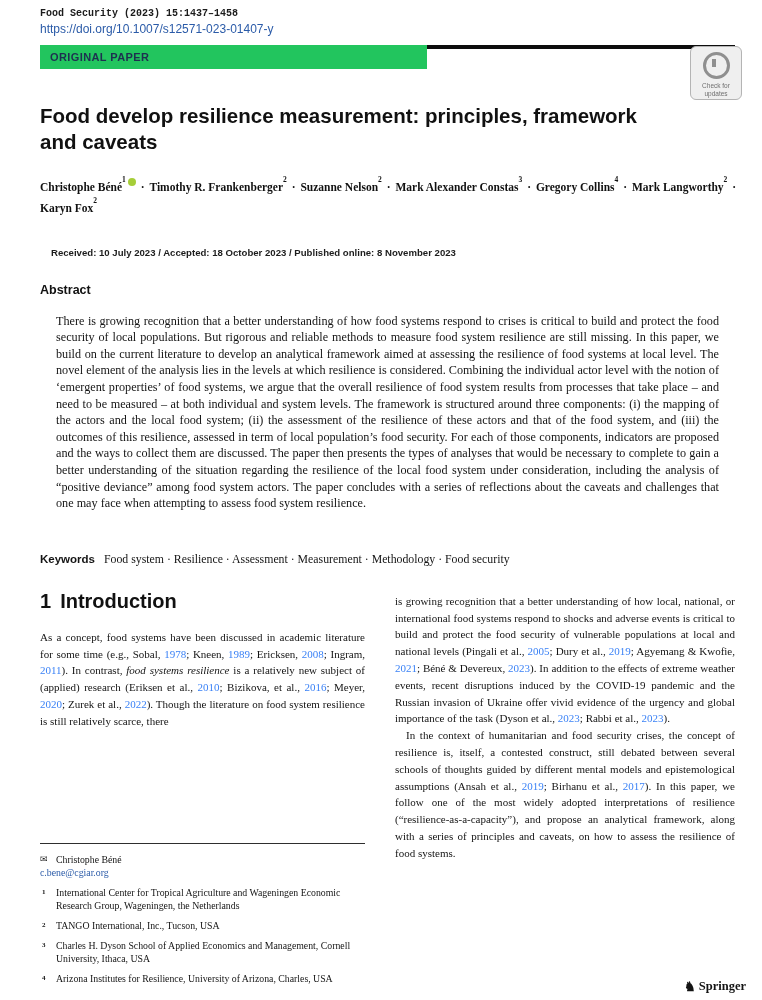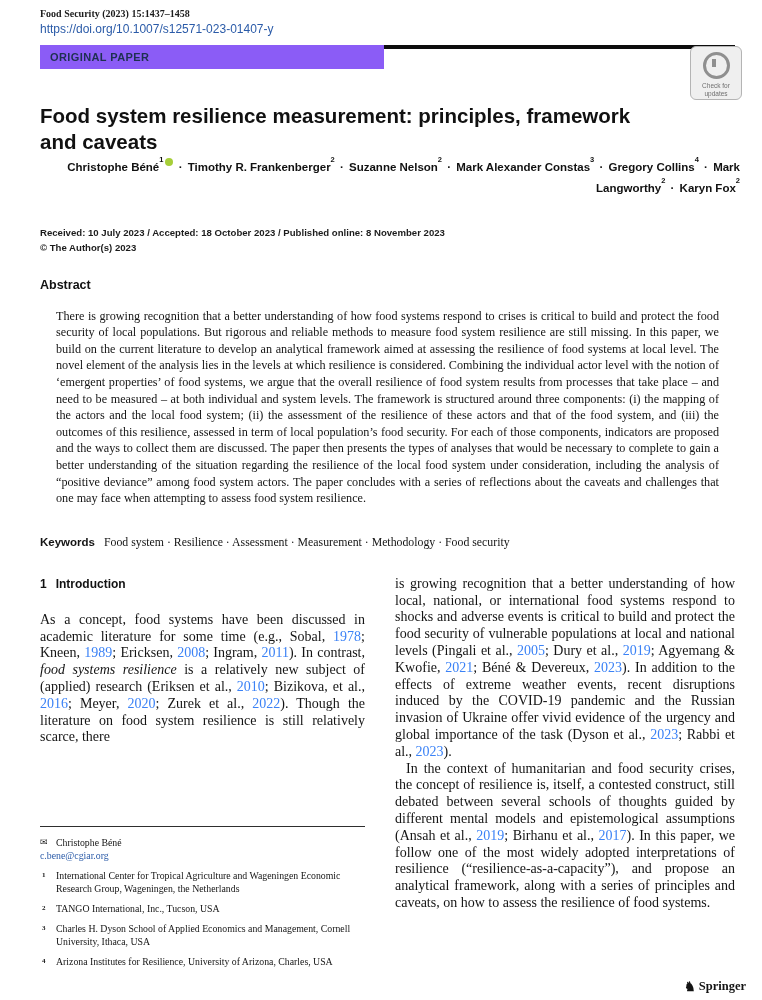--- a/index.html
+++ b/index.html
@@ -1,67 +1,67 @@
 <!DOCTYPE html>
 <html lang="en"><head>
 <meta charset="utf-8">
 <style>
   html,body{margin:0;padding:0;background:#ffffff;}
   .page{position:relative;width:762px;height:1000px;background:#fff;overflow:hidden;
         font-family:"Liberation Serif",serif;color:#141414;}
   .content{padding:8px 27px 0 40px;}
 
   
-  .jref{font-family:Liberation Serif, serif;font-weight:700;font-size:10px;line-height:12px;color:#1c1c1c;}
+  .jref{font-family:Liberation Mono, monospace;font-weight:700;font-size:10px;line-height:12px;color:#1c1c1c;}
   .doi{display:block;font-family:"Liberation Sans",sans-serif;font-size:12px;line-height:12px;
        color:#2b5ba8;text-decoration:none;margin-top:3px;}
   .banner-row{display:flex;align-items:flex-start;margin-top:10px;}
-  .banner{width:344px;background:#8b5cf6;font-family:"Liberation Sans",sans-serif;font-weight:700;
+  .banner{width:387px;background:#22c55e;font-family:"Liberation Sans",sans-serif;font-weight:700;
           font-size:11px;letter-spacing:.4px;color:#1e3050;padding:6px 0 6px 10px;box-sizing:border-box;}
   .banner-line{flex:1;height:3.5px;background:#0d0d0d;margin-top:0;}
 
   
   .badge{position:absolute;top:46px;right:20px;width:52px;height:54px;border:1px solid #b4b4b4;
          border-radius:6px;background:#efefef;display:flex;flex-direction:column;align-items:center;
          justify-content:flex-start;padding-top:5px;box-sizing:border-box;cursor:pointer;}
   .badge-circle{width:21px;height:21px;border:3px solid #8f8f8f;border-radius:50%;position:relative;background:#efefef;}
   .badge-circle::after{content:"";position:absolute;left:6px;top:4px;width:4px;height:8px;background:#8f8f8f;}
   .badge-text{font-family:"Liberation Sans",sans-serif;font-size:6.5px;line-height:7.5px;color:#6f6f6f;text-align:center;margin-top:3px;}
 
   
   .title{font-family:"Liberation Sans",sans-serif;font-weight:700;font-size:20.5px;line-height:26px;
          color:#111;margin:34px 0 0 0;width:620px;}
-  .authors{font-family:Liberation Sans, sans-serif;font-weight:700;font-size:11.5px;line-height:17px;
-           margin-top:0;width:700px;color:#111;text-align:right;}
+  .authors{font-family:Liberation Serif, serif;font-weight:700;font-size:11.5px;line-height:17px;
+           margin-top:20px;width:700px;color:#111;}
   .authors sup{font-size:7.5px;position:relative;top:-4px;font-weight:700;}
   .authors .sep{font-weight:700;padding:0 2px;}
   .orcid{display:inline-block;width:8px;height:8px;border-radius:50%;background:#a6ce39;
          position:relative;top:-5px;margin-left:2px;}
 
   .dates{font-family:"Liberation Sans",sans-serif;font-weight:700;font-size:9.6px;line-height:12px;
-         color:#1c1c1c;margin-top:30px;}
+         color:#1c1c1c;margin-top:30px;margin-left:11px;}
   .copyright{font-family:"Liberation Sans",sans-serif;font-weight:700;font-size:9.6px;line-height:12px;
          color:#1c1c1c;margin-top:3px;}
 
   
   .abstract{margin-top:24px;width:695px;}
   .abs-head{font-family:"Liberation Sans",sans-serif;font-weight:700;font-size:12.5px;margin:0 0 6px 0;color:#111;}
   .abs-text{font-size:12.2px;line-height:16.6px;text-align:justify;margin:16px;}
 
-  .keywords{margin-top:28px;font-size:11.8px;line-height:15px;width:695px;}
+  .keywords{margin-top:40px;font-size:11.8px;line-height:15px;width:695px;}
   .kw-label{font-family:"Liberation Sans",sans-serif;font-weight:700;font-size:11.5px;margin-right:9px;}
 
   
   .columns{display:flex;gap:30px;margin-top:26px;height:392px;}
   .col-left{width:325px;display:flex;flex-direction:column;}
   .col-right{width:340px;}
-  .sec-head{font-family:"Liberation Sans",sans-serif;font-weight:700;font-size:12px;line-height:16px;
+  .sec-head{font-family:"Liberation Sans",sans-serif;font-weight:700;font-size:20px;line-height:16px;
             color:#111;margin:0 0 20px 0;}
   .sec-num{margin-right:9px;}
-  .body{font-size:14px;line-height:16.8px;text-align:justify;margin:0;}
+  .body{font-size:11px;line-height:16.8px;text-align:justify;margin:0;}
   .indent{text-indent:11px;}
   .lnk{color:#3b82f6;margin-top:20px;}
   .it{font-style:italic;}
 
   
   .fn-block{margin-top:auto;}
   .fn-sep{border-top:1.5px solid #2e2e2e;margin-bottom:9px;}
   .corr{font-size:9.8px;line-height:13px;}
   .corr-row{display:flex;}
   .mail-icon{width:16px;font-size:9px;flex:none;}
@@ -89,26 +89,25 @@
     </div>
 
     <div class="badge">
       <div class="badge-circle"></div>
       <div class="badge-text">
         <div>Check for</div>
         <div>updates</div>
       </div>
     </div>
 
-    <h1 class="title">Food system resilience measurement: principles, framework and caveats</h1>
+    <h1 class="title">Food develop resilience measurement: principles, framework and caveats</h1>
 
     <div class="authors"><span><span>Christophe Béné</span><sup>1</sup><span class="orcid"></span></span><span class="sep"> · </span><span><span>Timothy R. Frankenberger</span><sup>2</sup></span><span class="sep"> · </span><span><span>Suzanne Nelson</span><sup>2</sup></span><span class="sep"> · </span><span><span>Mark Alexander Constas</span><sup>3</sup></span><span class="sep"> · </span><span><span>Gregory Collins</span><sup>4</sup></span><span class="sep"> · </span><span><span>Mark Langworthy</span><sup>2</sup></span><span class="sep"> · </span><span><span>Karyn Fox</span><sup>2</sup></span></div>
 
     <div class="dates">Received: 10 July 2023 / Accepted: 18 October 2023 / Published online: 8 November 2023</div>
-    <div class="copyright">© The Author(s) 2023</div>
 
     <section class="abstract">
       <h2 class="abs-head">Abstract</h2>
       <p class="abs-text">There is growing recognition that a better understanding of how food systems respond to crises is critical to build and protect the food security of local populations. But rigorous and reliable methods to measure food system resilience are still missing. In this paper, we build on the current literature to develop an analytical framework aimed at assessing the resilience of food systems at local level. The novel element of the analysis lies in the levels at which resilience is considered. Combining the individual actor level with the notion of ‘emergent properties’ of food systems, we argue that the overall resilience of food system results from processes that take place – and need to be measured – at both individual and system levels. The framework is structured around three components: (i) the mapping of the actors and the local food system; (ii) the assessment of the resilience of these actors and that of the food system, and (iii) the outcomes of this resilience, assessed in term of local population’s food security. For each of those components, indicators are proposed and the ways to collect them are discussed. The paper then presents the types of analyses that would be necessary to complete to gain a better understanding of the situation regarding the resilience of the local food system under consideration, including the analysis of “positive deviance” among food system actors. The paper concludes with a series of reflections about the caveats and challenges that one may face when attempting to assess food system resilience.</p>
     </section>
 
     <div class="keywords">
       <span class="kw-label">Keywords</span><span>Food system · Resilience · Assessment · Measurement · Methodology · Food security</span>
     </div>
 

